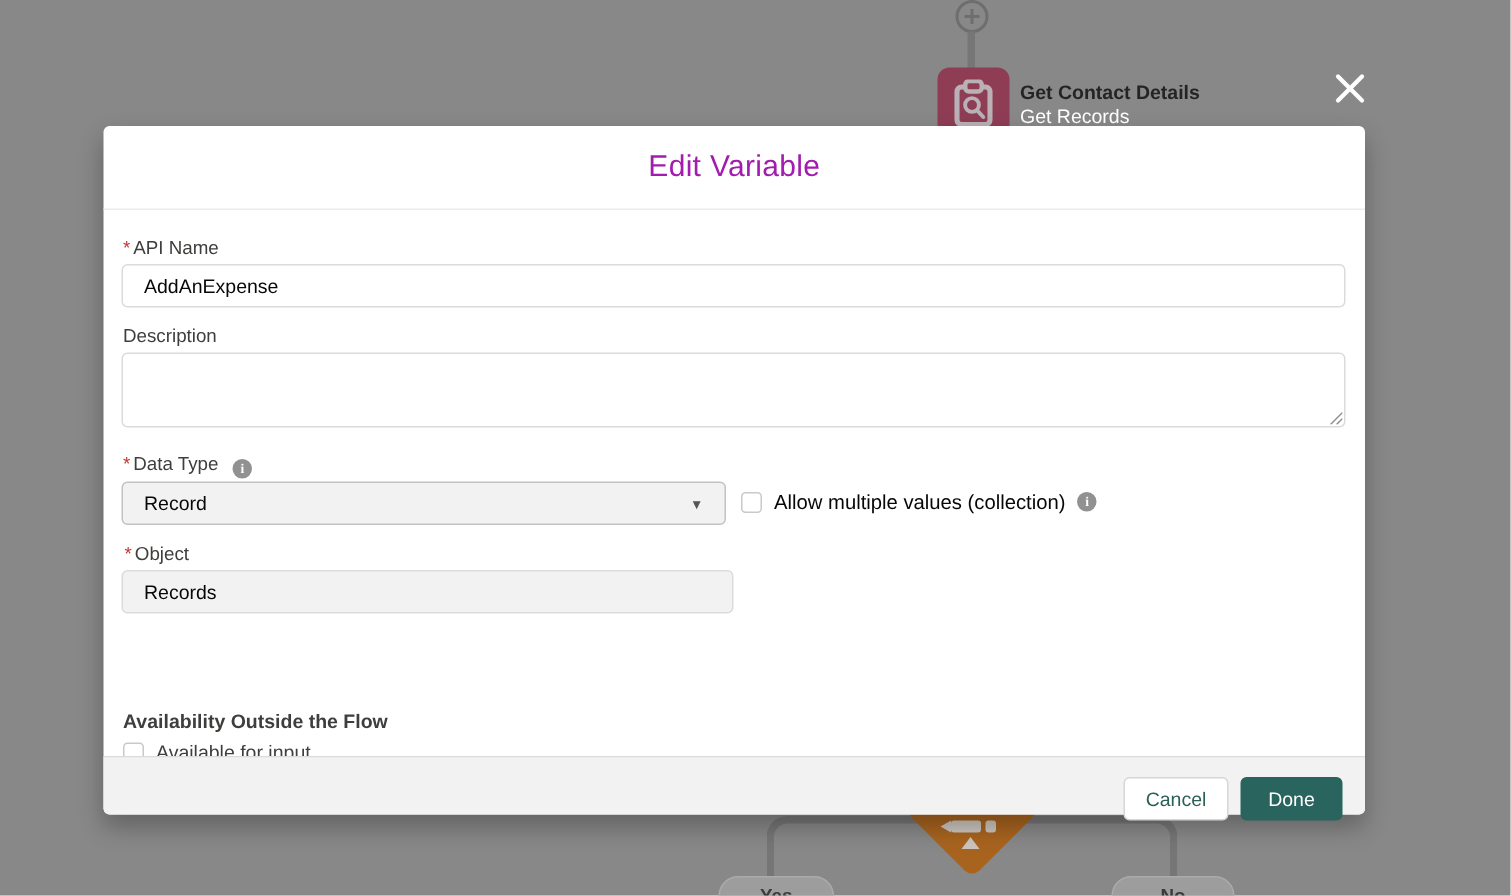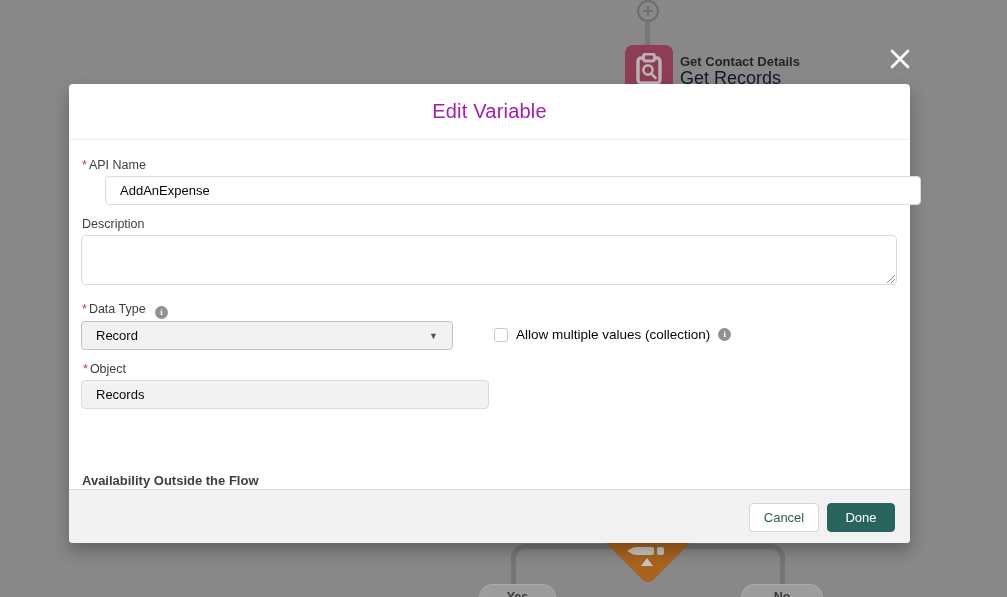--- a/index.html
+++ b/index.html
@@ -16,21 +16,21 @@
   .plus-btn { position:absolute; left:637px; top:0; width:22px; height:22px;
     border:2px solid #6e6e6e; border-radius:50%; }
   .plus-btn:before, .plus-btn:after { content:""; position:absolute; background:#6e6e6e; }
   .plus-btn:before { left:4px; top:8px; width:10px; height:2px; }
   .plus-btn:after  { left:8px; top:4px; width:2px; height:10px; }
   .stem { position:absolute; left:645px; top:21px; width:5px; height:25px; background:#767676; }
   .node-icon { position:absolute; left:625px; top:45px; width:48px; height:48px;
     background:#8e3d54; border-radius:8px; display:flex; align-items:center; justify-content:center; }
   .node-text { position:absolute; left:680px; top:54px; }
   .node-title { font-size:13px; font-weight:bold; color:#242424; line-height:16px; }
-  .node-sub { font-size:18px; color:#0f172a; line-height:16px; }
+  .node-sub { font-size:13px; color:#ffffff; line-height:16px; }
 
   .branch { position:absolute; top:544px; height:53px; }
   .branch-left { left:511px; width:138px; border-top:5px solid #767676;
     border-left:5px solid #767676; border-top-left-radius:14px; }
   .branch-right { left:649px; width:136px; border-top:5px solid #767676;
     border-right:5px solid #767676; border-top-right-radius:14px; }
   .diamond { position:absolute; left:616px; top:508px; width:64px; height:64px;
     background:#a8641f; border-radius:7px; transform:rotate(45deg); z-index:2; }
   .diamond-glyph { position:absolute; z-index:3; }
   .dg-bar { position:absolute; left:634px; top:547px; width:20px; height:8px;
@@ -57,27 +57,27 @@
     cursor:pointer; background:none; border:none; }
   .modal-header { height:56px; border-bottom:1px solid #ececec;
     display:flex; align-items:center; justify-content:center; }
   .modal-title { font-size:20px; font-weight:300; color:#a21caf; letter-spacing:0.2px; }
 
   .modal-body { position:absolute; left:0; top:57px; right:0; bottom:53px; }
   .field-label { position:absolute; font-size:12.5px; color:#3e3e3c; }
   .req { color:#c23934; margin-right:2px; }
   .text-input { position:absolute; left:12px; width:816px; height:29px;
     border:1px solid #dddbda; border-radius:4px; font-family:inherit;
-    font-size:13px; color:#080707; padding:0 14px; background:#fff; outline:none;margin-left:24px; }
+    font-size:13px; color:#080707; padding:0 14px; background:#fff; outline:none; }
   .textarea-wrap { position:absolute; left:12px; top:94px; width:816px; height:50px; }
   .desc-textarea { width:100%; height:100%; border:1px solid #dddbda; border-radius:4px;
     resize:none; background:#fff; font-family:inherit; font-size:13px; padding:4px 14px; outline:none; }
   .resize-corner { position:absolute; right:2px; bottom:2px; width:9px; height:9px; pointer-events:none; }
 
-  .combobox { position:absolute; left:12px; top:180px; width:372px; height:29px;
+  .combobox { position:absolute; left:12px; top:180px; width:403px; height:29px;
     background:#f3f2f2; border:1px solid #c4c2c0; border-radius:4px;
     display:flex; align-items:center; padding:0 14px; cursor:pointer; }
   .combobox .combo-value { font-size:13px; color:#080707; flex:1; }
   .combo-arrow { font-size:9px; color:#555; }
 
   .readonly-field { position:absolute; left:12px; top:239px; width:408px; height:29px;
     background:#f3f2f2; border:1px solid #dddbda; border-radius:4px;
     display:flex; align-items:center; padding:0 14px; font-size:13px; color:#080707; }
 
   .checkbox { appearance:none; -webkit-appearance:none; width:14px; height:14px;
@@ -85,21 +85,21 @@
   .cb-row { position:absolute; display:flex; align-items:center; gap:8px; }
   .cb-label { font-size:13px; color:#3e3e3c; }
 
   .info-icon { display:inline-block; width:13px; height:13px; background:#919191;
     border-radius:50%; color:#fff; font-size:9px; font-weight:bold; text-align:center;
     line-height:13px; font-family:"Liberation Serif", serif; vertical-align:-2px; }
 
   .section-heading { position:absolute; left:13px; top:332px; font-size:13px;
     font-weight:bold; color:#3e3e3c; }
 
-  .modal-footer { position:absolute; left:0; right:0; bottom:0; height:54px;
+  .modal-footer { position:absolute; left:0; right:0; bottom:0; height:39px;
     background:#f3f2f2; border-top:1px solid #dddbda;
     border-radius:0 0 4px 4px; }
   .btn { position:absolute; top:13px; height:29px; border-radius:4px;
     font-family:inherit; font-size:13px; cursor:pointer; }
   .btn-cancel { right:91px; width:70px; background:#ffffff;
     border:1px solid #d8d6d4; color:#2c5f58; }
   .btn-done { right:15px; width:68px; background:#2a645e;
     border:1px solid #2a645e; color:#ffffff; }
 </style>
 </head>

